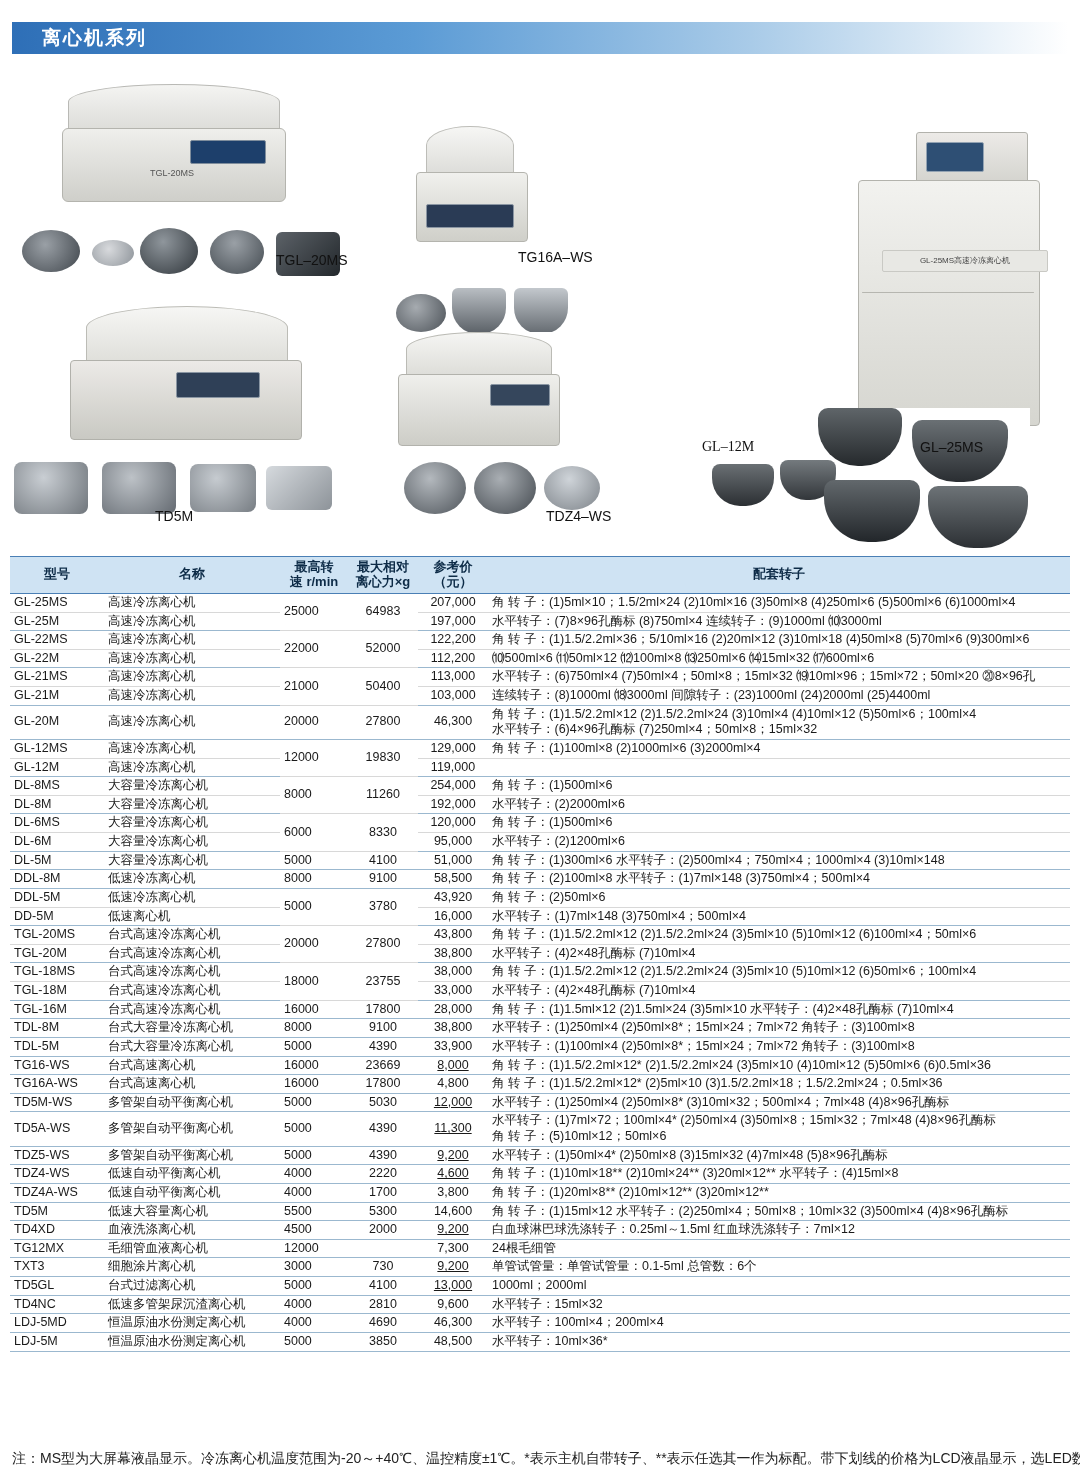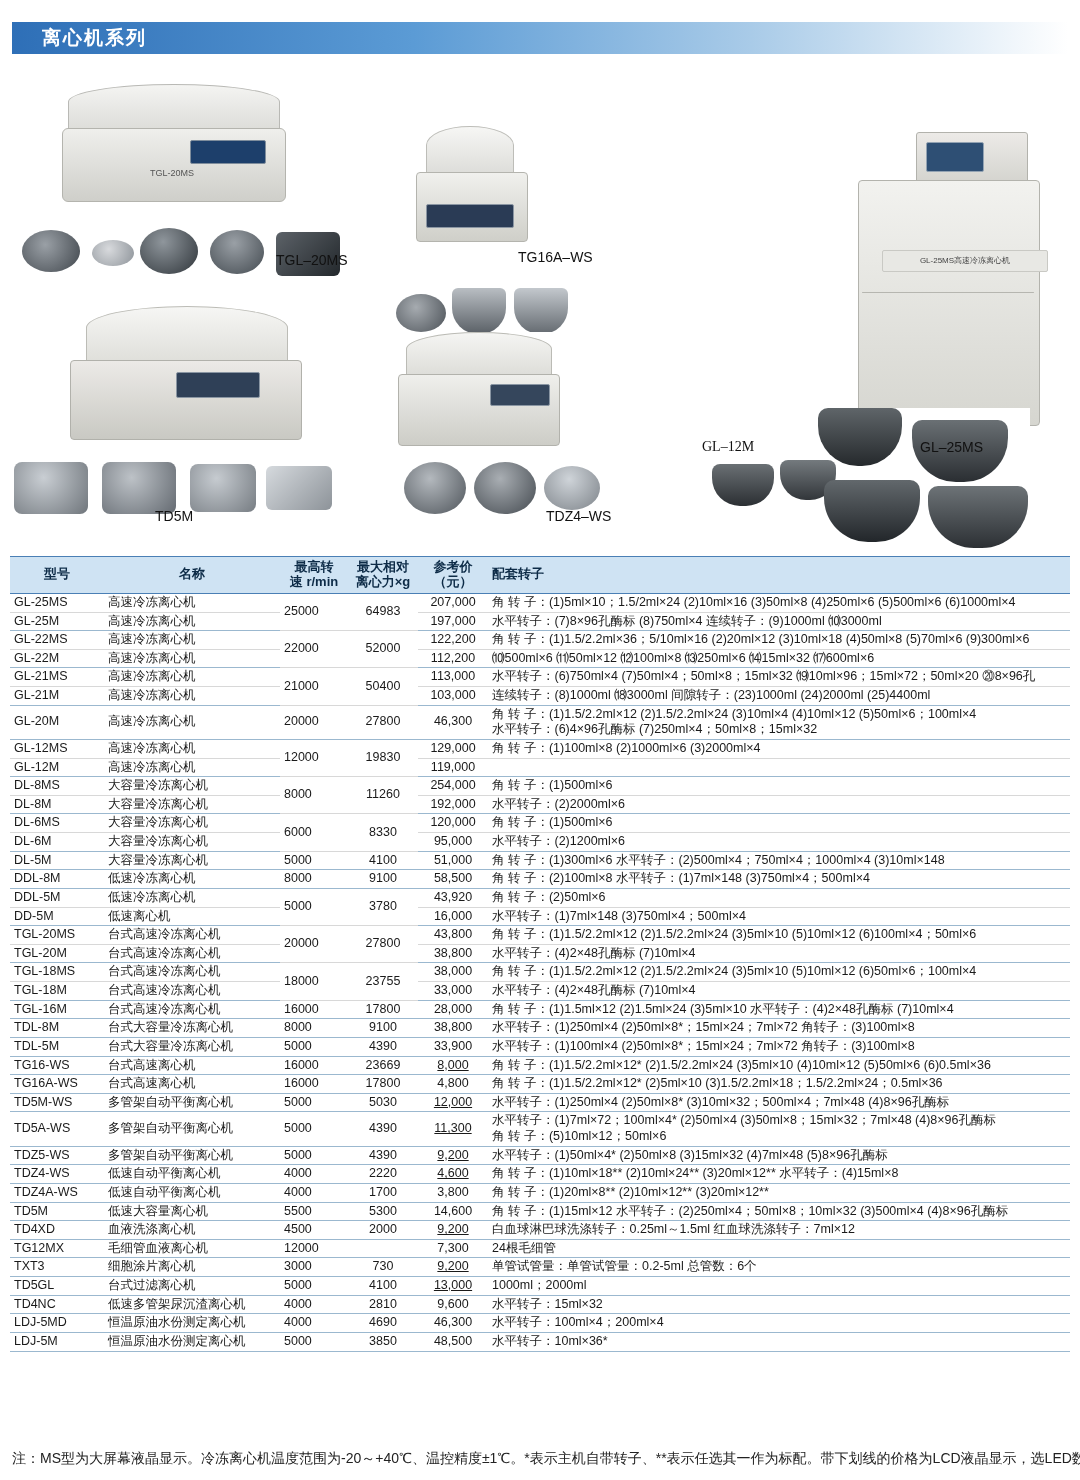--- a/index.html
+++ b/index.html
@@ -213,21 +213,21 @@
           <span>速 r/min</span>
         </th>
         <th class="c-rcf">
           <span>最大相对</span><br>
           <span>离心力×g</span>
         </th>
         <th class="c-price">
           <span>参考价</span><br>
           <span>（元）</span>
         </th>
-        <th class="c-rotor" style="text-align:left;font-family:Liberation Serif, serif;">配套转子</th>
+        <th class="c-rotor" style="text-align:center;font-family:Liberation Serif, serif;">配套转子</th>
       </tr>
     </thead>
     <tbody id="spec-body">
         <tr>
           <td class="c-model">GL-25MS</td>
           <td class="c-name">高速冷冻离心机</td>
           <td class="c-speed" rowspan="2">25000</td>
           <td class="c-rcf" rowspan="2">64983</td>
           <td class="c-price">207,000</td>
           <td class="c-rotor">
@@ -548,21 +548,21 @@
             <div>24根毛细管</div>
           </td>
         </tr>
         <tr class="grp-end">
           <td class="c-model">TXT3</td>
           <td class="c-name">细胞涂片离心机</td>
           <td class="c-speed" rowspan="1">3000</td>
           <td class="c-rcf" rowspan="1">730</td>
           <td class="c-price"><span class="u">9,200</span></td>
           <td class="c-rotor">
-            <div>单管试管量：单管试管量：0.2-5ml      总管数：6个</div>
+            <div>单管试管量：单管试管量：0.1-5ml      总管数：6个</div>
           </td>
         </tr>
         <tr class="grp-end">
           <td class="c-model">TD5GL</td>
           <td class="c-name">台式过滤离心机</td>
           <td class="c-speed" rowspan="1">5000</td>
           <td class="c-rcf" rowspan="1">4100</td>
           <td class="c-price"><span class="u">13,000</span></td>
           <td class="c-rotor">
             <div>1000ml；2000ml</div>

